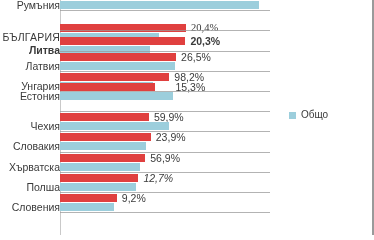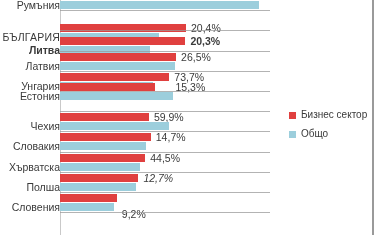--- a/index.html
+++ b/index.html
@@ -137,21 +137,21 @@
         <div class="row" style="top: -8px; height: 20.2px;">
           <div class="row-label" style="top: 8px;">Румъния</div>
           <div class="bars">
             <div class="bar total" style="width: 198.882px; height: 8px; top: 9px;"></div>
           </div>
         </div>
         <div class="row" style="top: 24px; height: 20.2px;">
           <div class="row-label emph" style="top: 8px;">БЪЛГАРИЯ</div>
           <div class="bars">
             <div class="bar business" style="width: 126px; height: 8px; top: 0px;"></div>
-            <div class="value-label" style="left: 131px; top: -1px;">20,4%</div>
+            <div class="value-label" style="left: 131px; top: -1px; font-family: Liberation Serif, serif;">20,4%</div>
             <div class="bar total" style="width: 98.8235px; height: 8px; top: 9px;"></div>
           </div>
         </div>
         <div class="row" style="top: 37px; height: 20.2px; font-weight: bold;">
           <div class="row-label" style="top: 8px;">Литва</div>
           <div class="bars">
             <div class="bar business" style="width: 125.382px; height: 8px; top: 0px;"></div>
             <div class="value-label" style="left: 130.382px; top: -1px;">20,3%</div>
             <div class="bar total" style="width: 90.1765px; height: 8px; top: 9px;"></div>
           </div>
@@ -161,21 +161,21 @@
           <div class="bars">
             <div class="bar business" style="width: 116.118px; height: 8px; top: 0px;"></div>
             <div class="value-label" style="left: 121.118px; top: -1px;">26,5%</div>
             <div class="bar total" style="width: 114.882px; height: 8px; top: 9px;"></div>
           </div>
         </div>
         <div class="row" style="top: 72.8px; height: 20.2px;">
           <div class="row-label" style="top: 8px;">Унгария</div>
           <div class="bars">
             <div class="bar business" style="width: 109.324px; height: 8px; top: 0px;"></div>
-            <div class="value-label" style="left: 114.324px; top: -1px;">73,7%</div>
+            <div class="value-label" style="left: 114.324px; top: -1px;">98,2%</div>
             <div class="bar total" style="width: 93.2647px; height: 8px; top: 9px;"></div>
           </div>
         </div>
         <div class="row" style="top: 83px; height: 20.2px; padding-left: 47px;">
           <div class="row-label" style="top: 8px;">Естония</div>
           <div class="bars">
             <div class="bar business" style="width: 94.5px; height: 8px; top: 0px;"></div>
             <div class="value-label" style="left: 99.5px; top: -1px; margin-left: 16px;">15,3%</div>
             <div class="bar total" style="width: 113.029px; height: 8px; top: 9px;"></div>
           </div>
@@ -185,66 +185,62 @@
           <div class="bars">
             <div class="bar business" style="width: 88.9412px; height: 8px; top: 0px;"></div>
             <div class="value-label" style="left: 93.9412px; top: -1px;">59,9%</div>
             <div class="bar total" style="width: 109.324px; height: 8px; top: 9px;"></div>
           </div>
         </div>
         <div class="row" style="top: 133.4px; height: 20.2px;">
           <div class="row-label" style="top: 8px;">Словакия</div>
           <div class="bars">
             <div class="bar business" style="width: 90.7941px; height: 8px; top: 0px;"></div>
-            <div class="value-label" style="left: 95.7941px; top: -1px;">14,7%</div>
+            <div class="value-label" style="left: 95.7941px; top: -1px;">23,9%</div>
             <div class="bar total" style="width: 86.4706px; height: 8px; top: 9px;"></div>
           </div>
         </div>
         <div class="row" style="top: 153.6px; height: 20.2px;">
           <div class="row-label" style="top: 8px;">Хърватска</div>
           <div class="bars">
             <div class="bar business" style="width: 85.2353px; height: 8px; top: 0px;"></div>
-            <div class="value-label" style="left: 90.2353px; top: -1px;">44,5%</div>
+            <div class="value-label" style="left: 90.2353px; top: -1px;">56,9%</div>
             <div class="bar total" style="width: 80.2941px; height: 8px; top: 9px;"></div>
           </div>
         </div>
         <div class="row" style="top: 173.8px; height: 20.2px;">
           <div class="row-label" style="top: 8px;">Полша</div>
           <div class="bars">
             <div class="bar business" style="width: 78.4412px; height: 8px; top: 0px;"></div>
             <div class="value-label" style="left: 83.4412px; top: -1px; font-style: italic;">12,7%</div>
             <div class="bar total" style="width: 75.9706px; height: 8px; top: 9px;"></div>
           </div>
         </div>
         <div class="row" style="top: 194px; height: 20.2px;">
           <div class="row-label" style="top: 8px;">Словения</div>
           <div class="bars">
             <div class="bar business" style="width: 56.8235px; height: 8px; top: 0px;"></div>
-            <div class="value-label" style="left: 61.8235px; top: -1px; margin-top: 16px;">9,2%</div>
+            <div class="value-label" style="left: 61.8235px; top: -1px;">9,2%</div>
             <div class="bar total" style="width: 54.3529px; height: 8px; top: 9px;"></div>
           </div>
         </div>
       </div>
   <div class="gridline" style="top: 10.2px;"></div>
       <div class="gridline" style="top: 30.4px;"></div>
       <div class="gridline" style="top: 50.6px;"></div>
       <div class="gridline" style="top: 70.8px;"></div>
       <div class="gridline" style="top: 91px;"></div>
       <div class="gridline" style="top: 111.2px;"></div>
       <div class="gridline" style="top: 131.4px;"></div>
       <div class="gridline" style="top: 151.6px;"></div>
       <div class="gridline" style="top: 171.8px;"></div>
       <div class="gridline" style="top: 192px;"></div>
       <div class="gridline" style="top: 212.2px;"></div>
     </div>
 
   <div id="legend">
       <div class="legend-item">
-        <span class="legend-swatch business"></span>
-        <span class="legend-text">Бизнес сектор</span>
-      </div>
-      <div class="legend-item">
         <span class="legend-swatch total"></span>
         <span class="legend-text">Общо</span>
       </div>
     </div>
 
 </div>
 
 </body></html>

